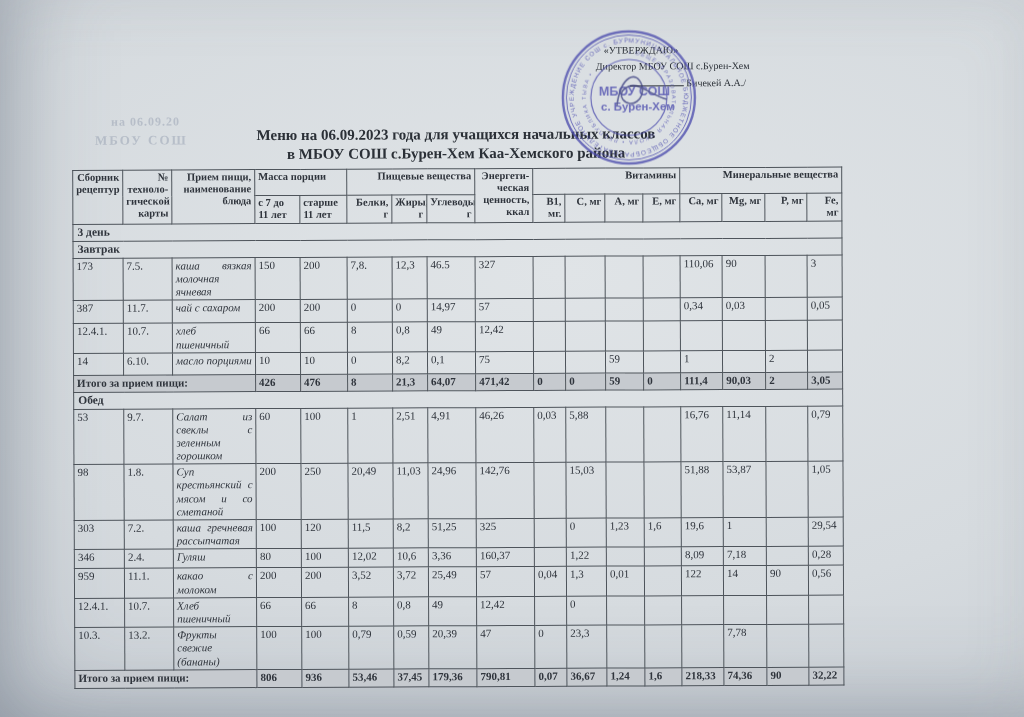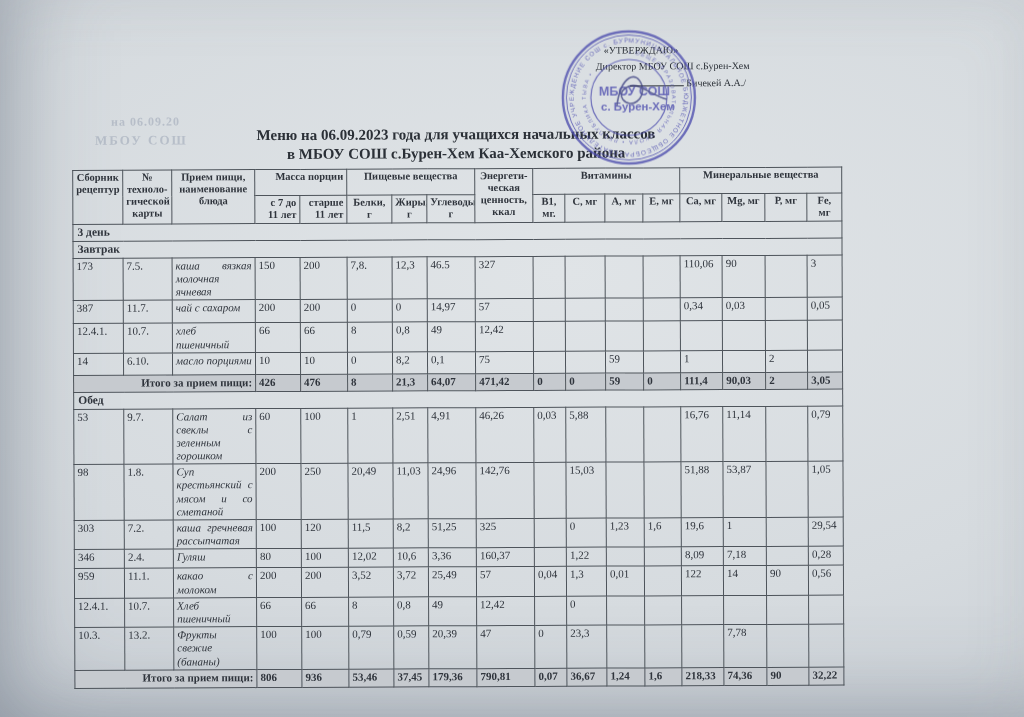--- a/index.html
+++ b/index.html
@@ -34,27 +34,27 @@
   .stamp{position:absolute;left:556px;top:24px;width:148px;height:148px;z-index:3;opacity:.78;filter:blur(.3px);}
 
   table.menu{
     position:absolute;left:73px;top:168px;width:769px;z-index:1;
     border-collapse:collapse;table-layout:fixed;
   }
   .menu th,.menu td{
     border:1px solid #4e545b;padding:1px 3px;vertical-align:top;
     font-size:11px;color:#2f343c;overflow:hidden;
   }
-  .menu th{font-weight:bold;font-size:10.5px;text-align:center;line-height:1.15;}
-  .menu th.ctr{text-align:right;vertical-align:top;}
+  .menu th{font-weight:bold;font-size:10.5px;text-align:right;line-height:1.15;}
+  .menu th.ctr{text-align:left;vertical-align:top;}
   .thr1{height:26px;}
   .thr2{height:28px;}
   td.sec{font-weight:bold;font-size:11.5px;padding-left:4px;}
   td.dish{font-style:italic;text-align:justify;line-height:1.1;}
-  td.tot-label{font-weight:bold;text-align:right;}
+  td.tot-label{font-weight:bold;}
   tr.total td{font-weight:bold;background:#c6cacf;}
   .menu td{line-height:1.2;}
 </style>
 </head>
 <body>
 
 <div class="photo"></div>
 
 <div class="content">
 

